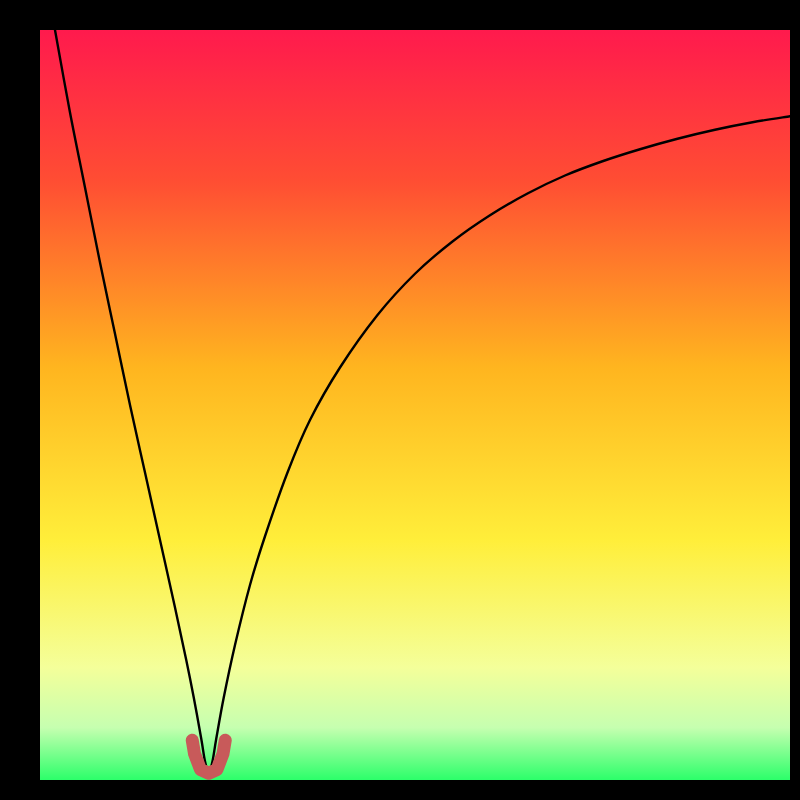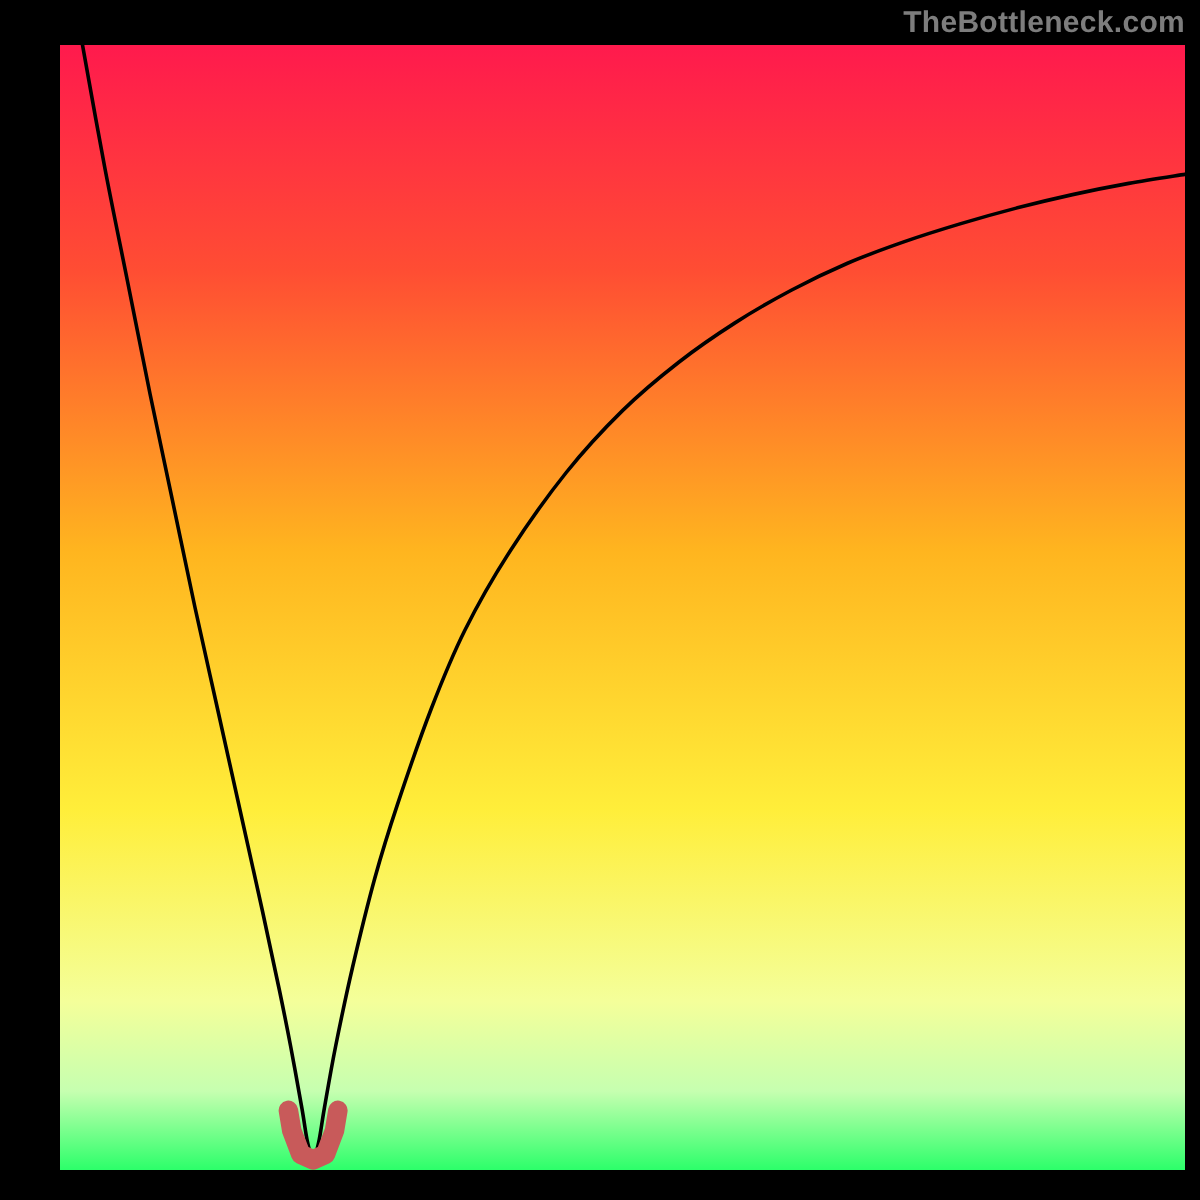--- a/index.html
+++ b/index.html
@@ -33,21 +33,20 @@
     font-size: 20px;
     font-weight: 600;
     color: #7d7d7d;
     letter-spacing: 0.2px;
   }
 </style>
 </head>
 <body>
 
 <div class="frame">
-  <div class="watermark">TheBottleneck.com</div>
 
   <div class="plot">
     <svg id="chart-svg" width="750" height="750" viewBox="0 0 750 750" preserveAspectRatio="none">
       <defs>
         <linearGradient id="bg-grad" x1="0" y1="0" x2="0" y2="1">
             <stop offset="0%" stop-color="#ff1a4d"></stop>
             <stop offset="20%" stop-color="#ff4d33"></stop>
             <stop offset="45%" stop-color="#ffb51f"></stop>
             <stop offset="68%" stop-color="#ffee3a"></stop>
             <stop offset="85%" stop-color="#f4ff9a"></stop>

